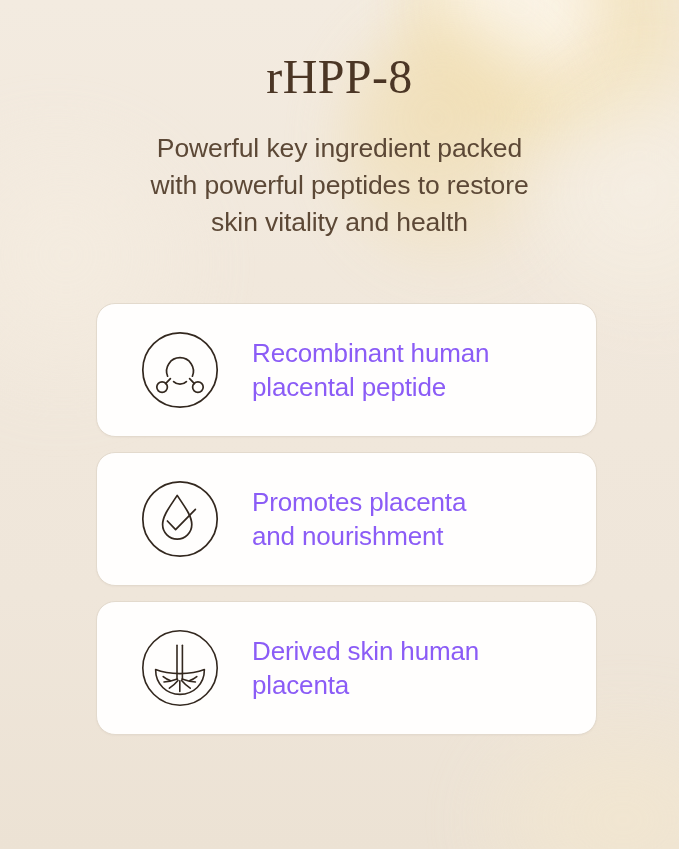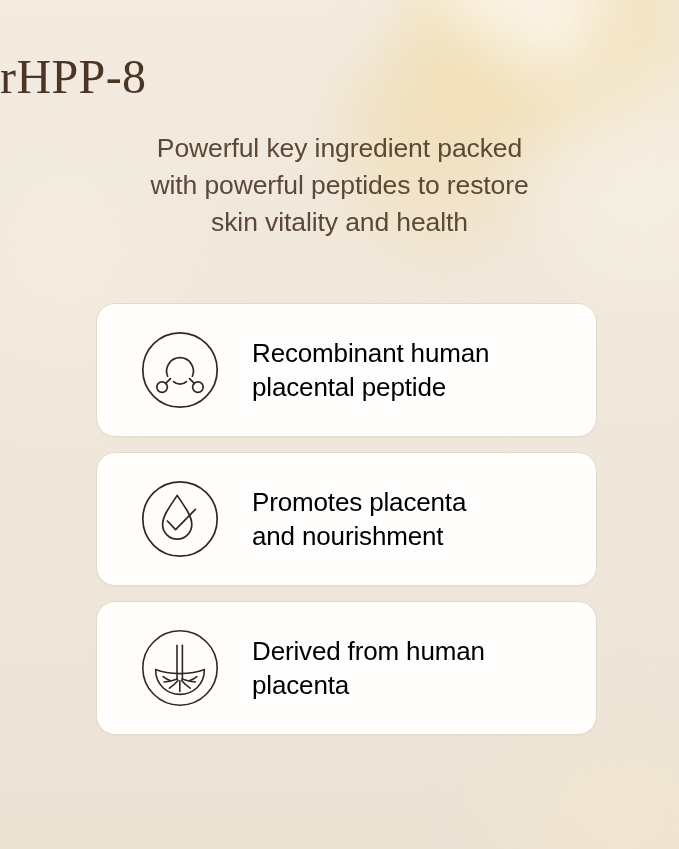--- a/index.html
+++ b/index.html
@@ -84,20 +84,21 @@
     z-index: 2;
     width: 679px;
     height: 849px;
   }
 
   .title {
     position: absolute;
     top: 52px;
     left: 0;
     width: 679px;
+    text-align: center;
     font-family: "Liberation Serif", "DejaVu Serif", serif;
     font-size: 48px;
     line-height: 1.06;
     font-weight: 400;
     letter-spacing: .4px;
     color: #4b3625;
   }
 
   .subtitle {
     position: absolute;
@@ -147,21 +148,21 @@
 
   .card-text {
     flex: 1 1 auto;
     margin-left: 33px;
     padding-right: 18px;
     font-family: "Liberation Sans", sans-serif;
     font-size: 26px;
     line-height: 34px;
     font-weight: 400;
     letter-spacing: -.15px;
-    color: #000000;
+    color: #8b5cf6;
     white-space: pre-line;
   }
 </style>
 </head>
 <body>
 
 <div class="page">
 
   <div class="bg-layer">
     <div class="bg-base"></div>
@@ -237,19 +238,19 @@
             <path d="M36.4 50.0 C32.6 51.4 28.4 52.6 23.0 53.0"></path>
             <path d="M37.0 51.4 C34.6 54.2 31.6 57.0 28.4 59.2"></path>
             <path d="M41.0 50.0 C44.8 51.4 49.0 52.6 54.4 53.0"></path>
             <path d="M40.6 51.4 C43.0 54.2 46.0 57.0 49.2 59.2"></path>
             <path d="M38.8 51.8 L38.8 62.4"></path>
 
             <path d="M22.2 47.6 C24.4 49.4 26.8 50.6 29.2 51.4"></path>
             <path d="M55.8 47.6 C53.6 49.4 51.2 50.6 48.8 51.4"></path>
           </svg>
         </span>
-        <div class="card-text">Derived from human
+        <div class="card-text">Derived skin human
 placenta</div>
       </div>
 
     </div>
   </div>
 </div>
 
 </body></html>

